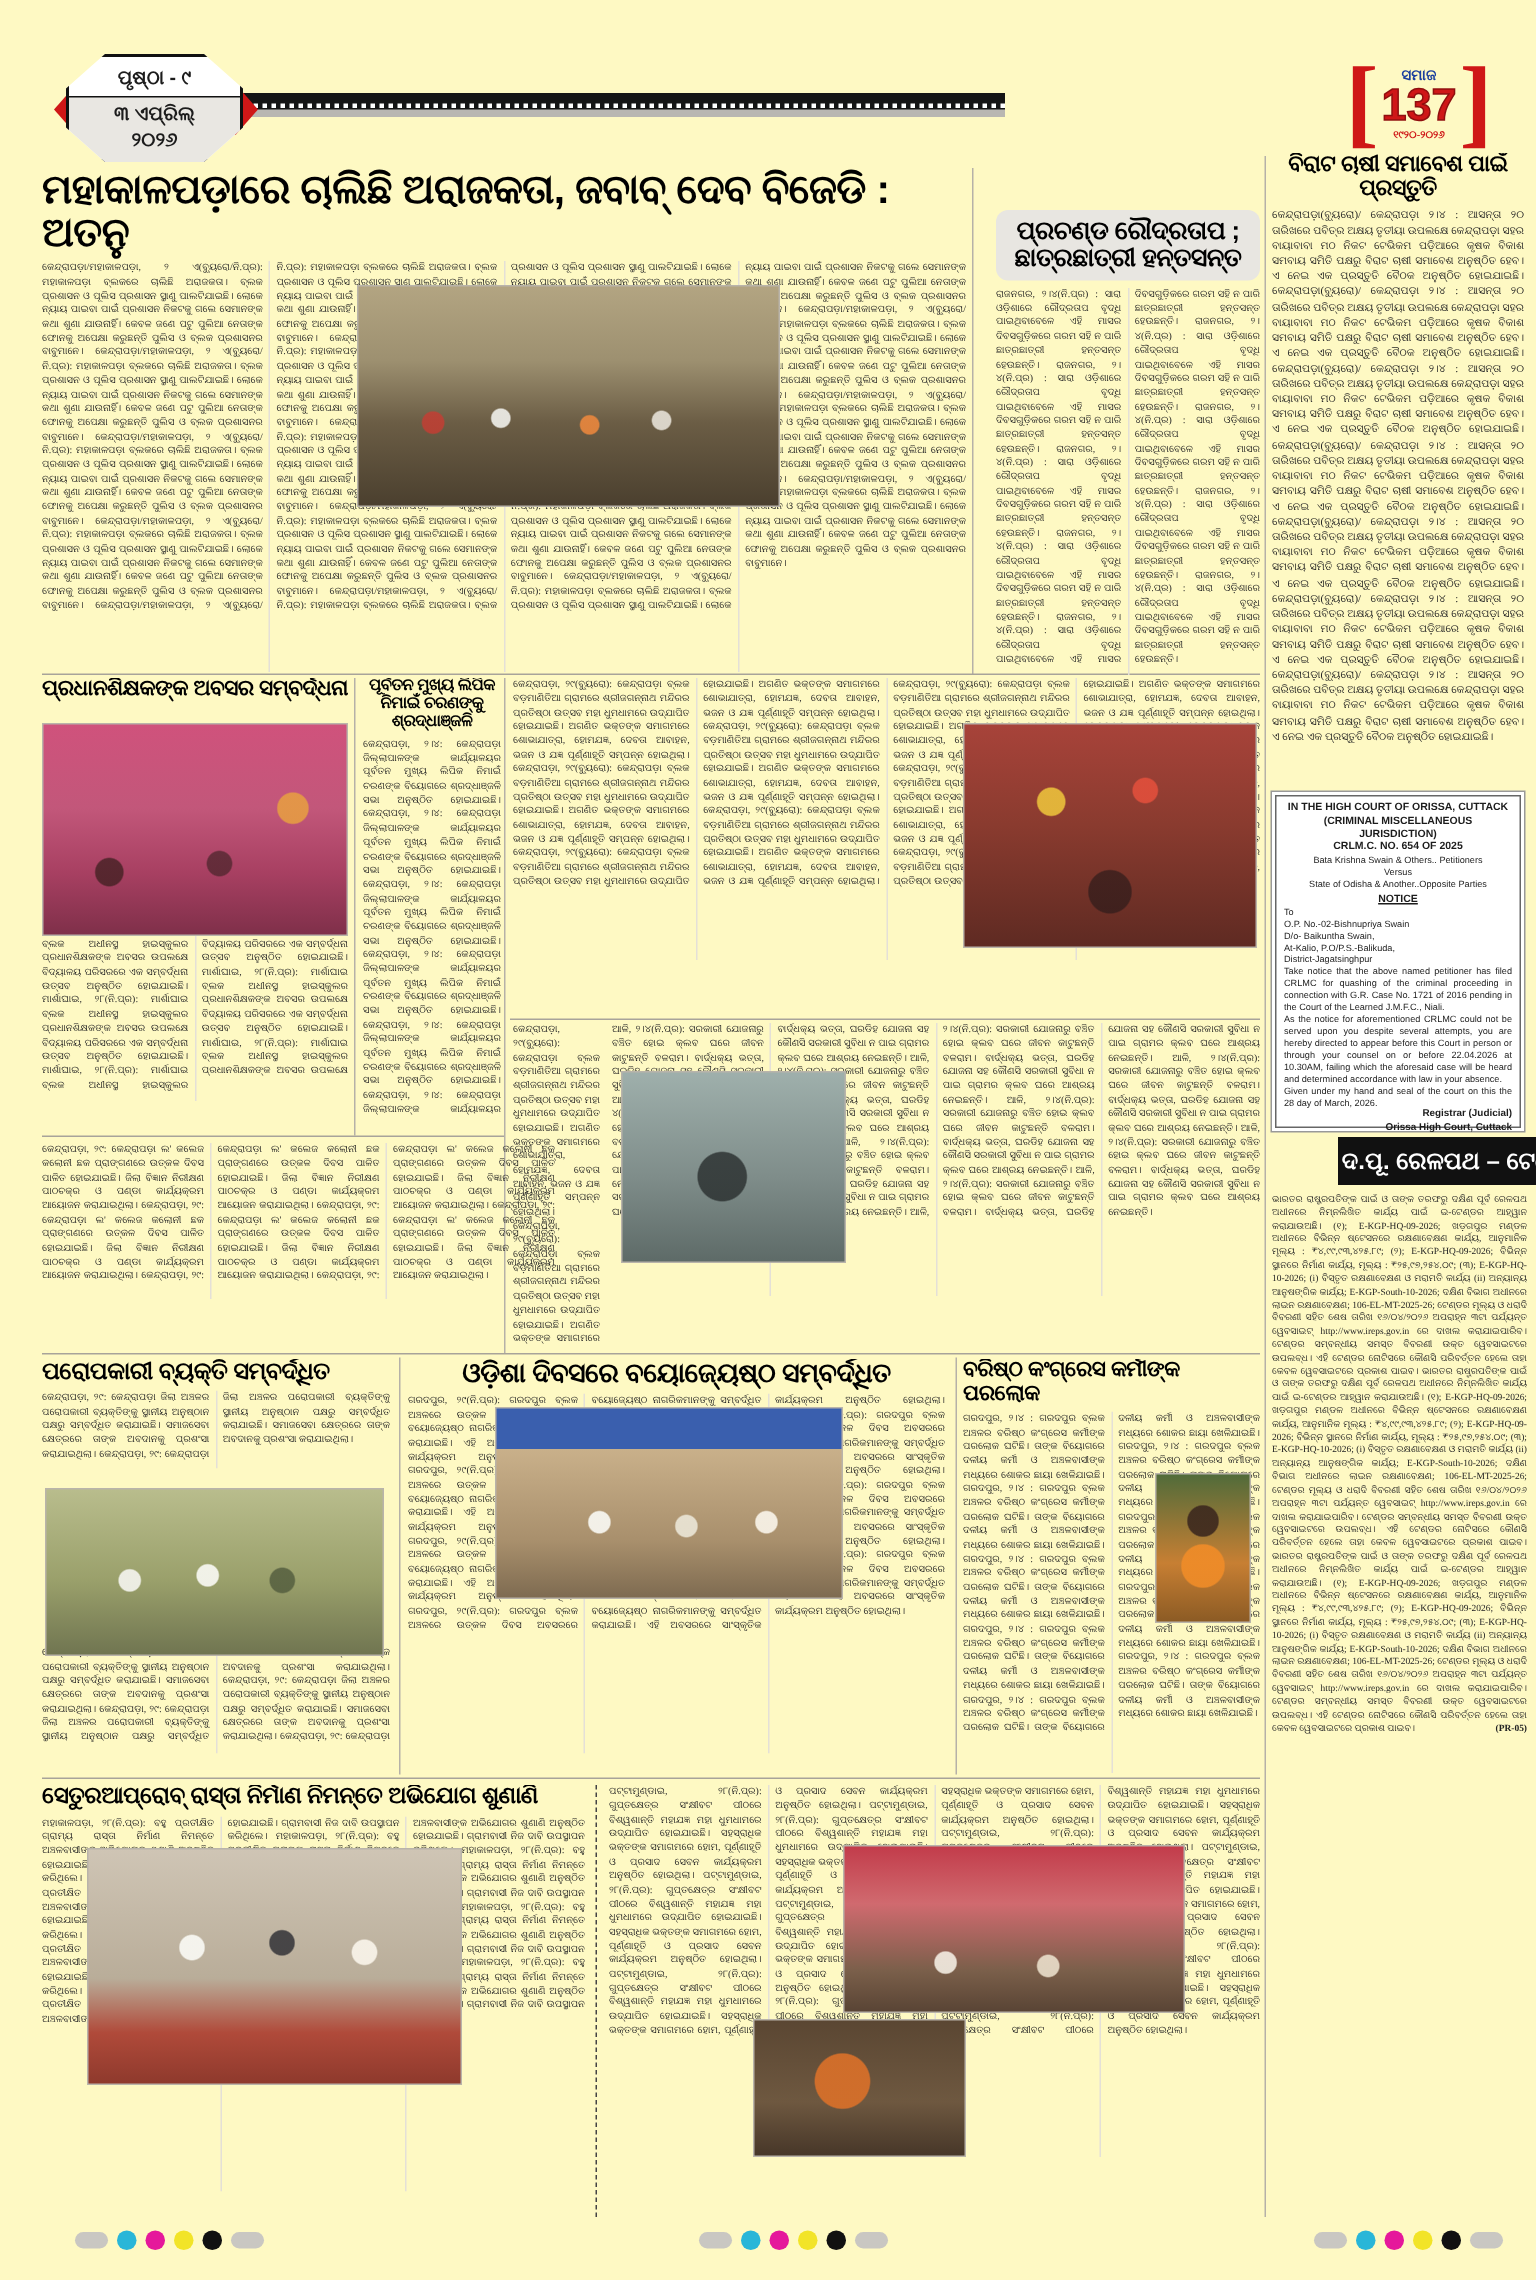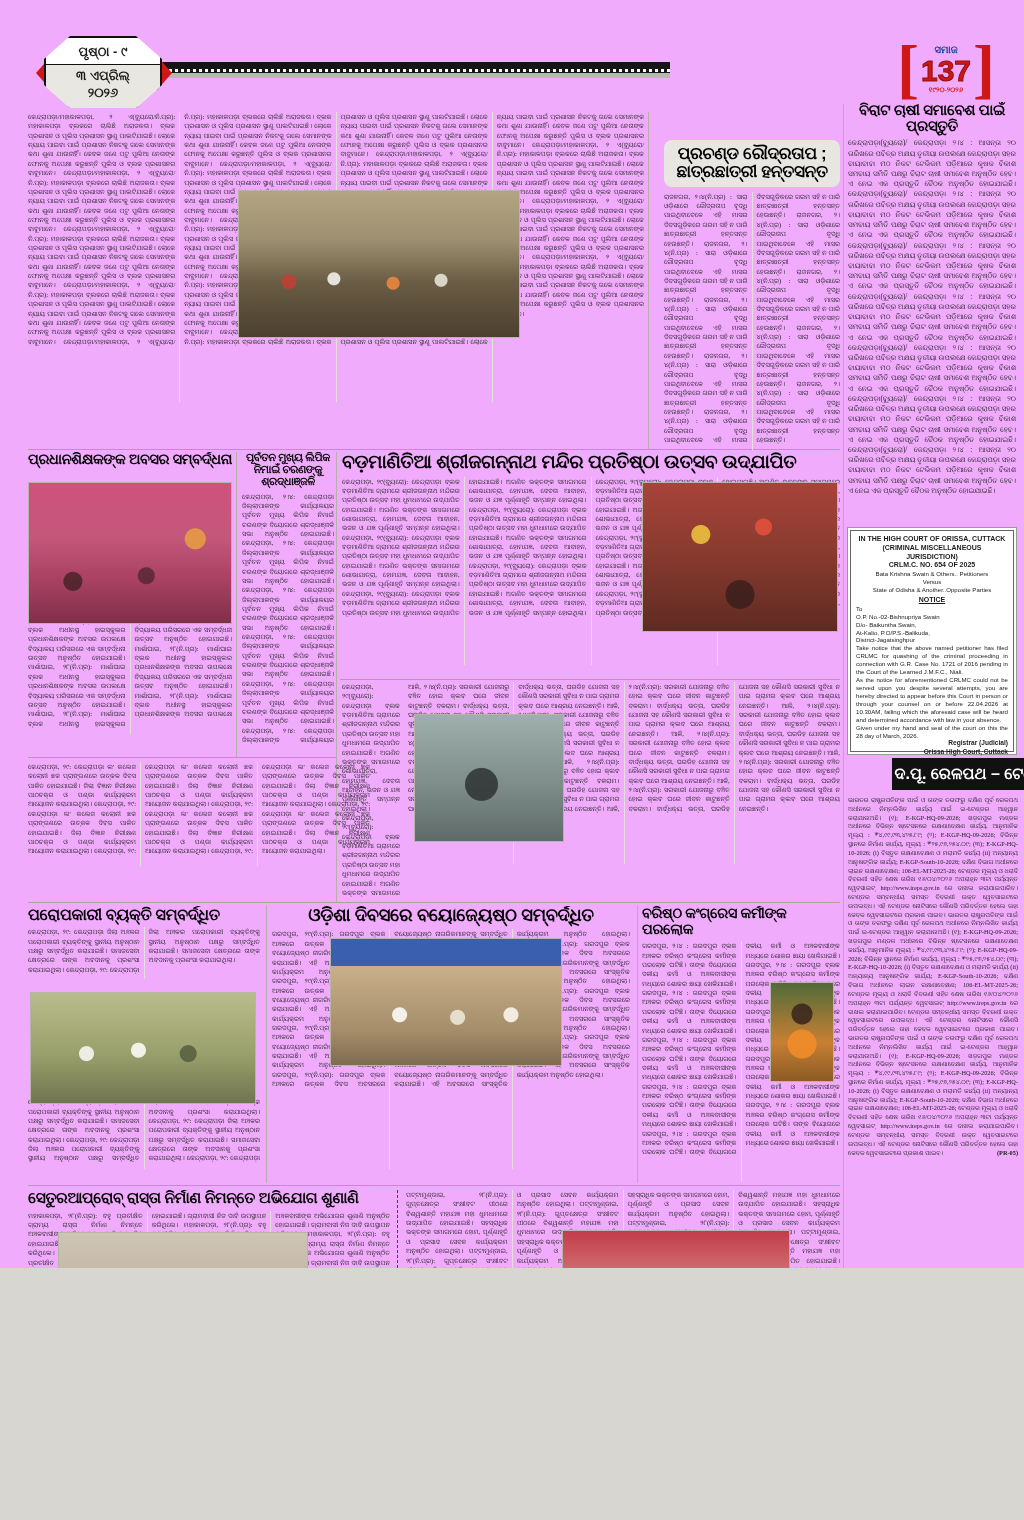--- a/index.html
+++ b/index.html
@@ -1,16 +1,16 @@
 <!DOCTYPE html>
 <html><head>
 <meta charset="utf-8">
 <style>
   html,body{margin:0;padding:0;background:#d8d6d0;}
-  #sheet{position:relative;width:1024px;height:1268px;margin:0 auto;background:#f0abfc;
+  #sheet{position:relative;width:1024px;height:1520px;margin:0 auto;background:#fef9c3;
          font-family:"Liberation Serif",serif;color:#1c1c1c;overflow:hidden;}
   
   #badge{position:absolute;left:44px;top:36px;width:118px;height:72px;background:#fff;
          clip-path:polygon(22% 0,78% 0,100% 32%,100% 68%,78% 100%,22% 100%,0 68%,0 32%);
          border:2px solid #111;box-sizing:border-box;text-align:center;z-index:3;}
   #badge .b1{font-family:"Liberation Sans",sans-serif;font-weight:bold;font-size:13px;padding-top:6px;}
   #badge .b2{border-top:1.5px solid #111;margin-top:4px;background:#e9e7e2;height:42px;
              font-family:"Liberation Sans",sans-serif;font-weight:bold;font-size:13px;line-height:1.3;padding-top:3px;}
   .rd{position:absolute;width:30px;height:34px;background:#cf1717;z-index:2;}
   #rd-l{left:36px;top:56px;clip-path:polygon(50% 0,100% 25%,100% 75%,50% 100%,0 50%);}
@@ -101,20 +101,21 @@
   <div class="vr" style="left:266px;top:905px;height:278px"></div>
   <div class="vr" style="left:637px;top:905px;height:278px"></div>
   <div class="hr" style="left:28px;top:449px;width:812px"></div>
   <div class="hr" style="left:340px;top:679px;width:500px"></div>
   <div class="hr" style="left:28px;top:757px;width:308px"></div>
   <div class="hr" style="left:28px;top:902px;width:812px"></div>
   <div class="hr" style="left:28px;top:1185px;width:812px"></div>
   <div class="dashed" style="left:397px;top:1190px;height:288px"></div>
 
   <section class="art" style="left:28px;top:112px;width:616px;height:336px">
+    <h1 class="hl hl-main">ମହାକାଳପଡ଼ାରେ ଚାଲିଛି ଅରାଜକତା, ଜବାବ୍ ଦେବ ବିଜେଡି : ଅତନୁ</h1>
     <div class="body c4" style="height:290px">କେନ୍ଦ୍ରାପଡ଼ା/ମହାକାଳପଡ଼ା, ୨ ଏ(ବ୍ୟୁରୋ/ନି.ପ୍ର): ମହାକାଳପଡ଼ା ବ୍ଲକରେ ଚାଲିଛି ଅରାଜକତା। ବ୍ଲକ ପ୍ରଶାସନ ଓ ପୂଲିସ ପ୍ରଶାସନ ସ୍ଥାଣୁ ପାଲଟିଯାଇଛି। ଲୋକେ ନ୍ୟାୟ ପାଇବା ପାଇଁ ପ୍ରଶାସନ ନିକଟକୁ ଗଲେ ସେମାନଙ୍କ କଥା ଶୁଣା ଯାଉନାହିଁ। କେବଳ ଜଣେ ପଟୁ ପୁଲିଆ ନେତାଙ୍କ ଫୋନକୁ ଅପେକ୍ଷା କରୁଛନ୍ତି ପୁଲିସ ଓ ବ୍ଲକ ପ୍ରଶାସନର ବାବୁମାନେ। କେନ୍ଦ୍ରାପଡ଼ା/ମହାକାଳପଡ଼ା, ୨ ଏ(ବ୍ୟୁରୋ/ନି.ପ୍ର): ମହାକାଳପଡ଼ା ବ୍ଲକରେ ଚାଲିଛି ଅରାଜକତା। ବ୍ଲକ ପ୍ରଶାସନ ଓ ପୂଲିସ ପ୍ରଶାସନ ସ୍ଥାଣୁ ପାଲଟିଯାଇଛି। ଲୋକେ ନ୍ୟାୟ ପାଇବା ପାଇଁ ପ୍ରଶାସନ ନିକଟକୁ ଗଲେ ସେମାନଙ୍କ କଥା ଶୁଣା ଯାଉନାହିଁ। କେବଳ ଜଣେ ପଟୁ ପୁଲିଆ ନେତାଙ୍କ ଫୋନକୁ ଅପେକ୍ଷା କରୁଛନ୍ତି ପୁଲିସ ଓ ବ୍ଲକ ପ୍ରଶାସନର ବାବୁମାନେ। କେନ୍ଦ୍ରାପଡ଼ା/ମହାକାଳପଡ଼ା, ୨ ଏ(ବ୍ୟୁରୋ/ନି.ପ୍ର): ମହାକାଳପଡ଼ା ବ୍ଲକରେ ଚାଲିଛି ଅରାଜକତା। ବ୍ଲକ ପ୍ରଶାସନ ଓ ପୂଲିସ ପ୍ରଶାସନ ସ୍ଥାଣୁ ପାଲଟିଯାଇଛି। ଲୋକେ ନ୍ୟାୟ ପାଇବା ପାଇଁ ପ୍ରଶାସନ ନିକଟକୁ ଗଲେ ସେମାନଙ୍କ କଥା ଶୁଣା ଯାଉନାହିଁ। କେବଳ ଜଣେ ପଟୁ ପୁଲିଆ ନେତାଙ୍କ ଫୋନକୁ ଅପେକ୍ଷା କରୁଛନ୍ତି ପୁଲିସ ଓ ବ୍ଲକ ପ୍ରଶାସନର ବାବୁମାନେ। କେନ୍ଦ୍ରାପଡ଼ା/ମହାକାଳପଡ଼ା, ୨ ଏ(ବ୍ୟୁରୋ/ନି.ପ୍ର): ମହାକାଳପଡ଼ା ବ୍ଲକରେ ଚାଲିଛି ଅରାଜକତା। ବ୍ଲକ ପ୍ରଶାସନ ଓ ପୂଲିସ ପ୍ରଶାସନ ସ୍ଥାଣୁ ପାଲଟିଯାଇଛି। ଲୋକେ ନ୍ୟାୟ ପାଇବା ପାଇଁ ପ୍ରଶାସନ ନିକଟକୁ ଗଲେ ସେମାନଙ୍କ କଥା ଶୁଣା ଯାଉନାହିଁ। କେବଳ ଜଣେ ପଟୁ ପୁଲିଆ ନେତାଙ୍କ ଫୋନକୁ ଅପେକ୍ଷା କରୁଛନ୍ତି ପୁଲିସ ଓ ବ୍ଲକ ପ୍ରଶାସନର ବାବୁମାନେ। କେନ୍ଦ୍ରାପଡ଼ା/ମହାକାଳପଡ଼ା, ୨ ଏ(ବ୍ୟୁରୋ/ନି.ପ୍ର): ମହାକାଳପଡ଼ା ବ୍ଲକରେ ଚାଲିଛି ଅରାଜକତା। ବ୍ଲକ ପ୍ରଶାସନ ଓ ପୂଲିସ ପ୍ରଶାସନ ସ୍ଥାଣୁ ପାଲଟିଯାଇଛି। ଲୋକେ ନ୍ୟାୟ ପାଇବା ପାଇଁ ପ୍ରଶାସନ ନିକଟକୁ ଗଲେ ସେମାନଙ୍କ କଥା ଶୁଣା ଯାଉନାହିଁ। କେବଳ ଜଣେ ପଟୁ ପୁଲିଆ ନେତାଙ୍କ ଫୋନକୁ ଅପେକ୍ଷା କରୁଛନ୍ତି ପୁଲିସ ଓ ବ୍ଲକ ପ୍ରଶାସନର ବାବୁମାନେ। କେନ୍ଦ୍ରାପଡ଼ା/ମହାକାଳପଡ଼ା, ୨ ଏ(ବ୍ୟୁରୋ/ନି.ପ୍ର): ମହାକାଳପଡ଼ା ବ୍ଲକରେ ଚାଲିଛି ଅରାଜକତା। ବ୍ଲକ ପ୍ରଶାସନ ଓ ପୂଲିସ ପ୍ରଶାସନ ସ୍ଥାଣୁ ପାଲଟିଯାଇଛି। ଲୋକେ ନ୍ୟାୟ ପାଇବା ପାଇଁ ପ୍ରଶାସନ ନିକଟକୁ ଗଲେ ସେମାନଙ୍କ କଥା ଶୁଣା ଯାଉନାହିଁ। କେବଳ ଜଣେ ପଟୁ ପୁଲିଆ ନେତାଙ୍କ ଫୋନକୁ ଅପେକ୍ଷା କରୁଛନ୍ତି ପୁଲିସ ଓ ବ୍ଲକ ପ୍ରଶାସନର ବାବୁମାନେ। କେନ୍ଦ୍ରାପଡ଼ା/ମହାକାଳପଡ଼ା, ୨ ଏ(ବ୍ୟୁରୋ/ନି.ପ୍ର): ମହାକାଳପଡ଼ା ବ୍ଲକରେ ଚାଲିଛି ଅରାଜକତା। ବ୍ଲକ ପ୍ରଶାସନ ଓ ପୂଲିସ ପ୍ରଶାସନ ସ୍ଥାଣୁ ପାଲଟିଯାଇଛି। ଲୋକେ ନ୍ୟାୟ ପାଇବା ପାଇଁ ପ୍ରଶାସନ ନିକଟକୁ ଗଲେ ସେମାନଙ୍କ କଥା ଶୁଣା ଯାଉନାହିଁ। କେବଳ ଜଣେ ପଟୁ ପୁଲିଆ ନେତାଙ୍କ ଫୋନକୁ ଅପେକ୍ଷା କରୁଛନ୍ତି ପୁଲିସ ଓ ବ୍ଲକ ପ୍ରଶାସନର ବାବୁମାନେ। କେନ୍ଦ୍ରାପଡ଼ା/ମହାକାଳପଡ଼ା, ୨ ଏ(ବ୍ୟୁରୋ/ନି.ପ୍ର): ମହାକାଳପଡ଼ା ବ୍ଲକରେ ଚାଲିଛି ଅରାଜକତା। ବ୍ଲକ ପ୍ରଶାସନ ଓ ପୂଲିସ ପ୍ରଶାସନ ସ୍ଥାଣୁ ପାଲଟିଯାଇଛି। ଲୋକେ ନ୍ୟାୟ ପାଇବା ପାଇଁ ପ୍ରଶାସନ ନିକଟକୁ ଗଲେ ସେମାନଙ୍କ କଥା ଶୁଣା ଯାଉନାହିଁ। କେବଳ ଜଣେ ପଟୁ ପୁଲିଆ ନେତାଙ୍କ ଫୋନକୁ ଅପେକ୍ଷା କରୁଛନ୍ତି ପୁଲିସ ଓ ବ୍ଲକ ପ୍ରଶାସନର ବାବୁମାନେ। କେନ୍ଦ୍ରାପଡ଼ା/ମହାକାଳପଡ଼ା, ୨ ଏ(ବ୍ୟୁରୋ/ନି.ପ୍ର): ମହାକାଳପଡ଼ା ବ୍ଲକରେ ଚାଲିଛି ଅରାଜକତା। ବ୍ଲକ ପ୍ରଶାସନ ଓ ପୂଲିସ ପ୍ରଶାସନ ସ୍ଥାଣୁ ପାଲଟିଯାଇଛି। ଲୋକେ ନ୍ୟାୟ ପାଇବା ପାଇଁ ପ୍ରଶାସନ ନିକଟକୁ ଗଲେ ସେମାନଙ୍କ କଥା ଶୁଣା ଯାଉନାହିଁ। କେବଳ ଜଣେ ପଟୁ ପୁଲିଆ ନେତାଙ୍କ ଫୋନକୁ ଅପେକ୍ଷା କରୁଛନ୍ତି ପୁଲିସ ଓ ବ୍ଲକ ପ୍ରଶାସନର ବାବୁମାନେ। କେନ୍ଦ୍ରାପଡ଼ା/ମହାକାଳପଡ଼ା, ୨ ଏ(ବ୍ୟୁରୋ/ନି.ପ୍ର): ମହାକାଳପଡ଼ା ବ୍ଲକରେ ଚାଲିଛି ଅରାଜକତା। ବ୍ଲକ ପ୍ରଶାସନ ଓ ପୂଲିସ ପ୍ରଶାସନ ସ୍ଥାଣୁ ପାଲଟିଯାଇଛି। ଲୋକେ ନ୍ୟାୟ ପାଇବା ପାଇଁ ପ୍ରଶାସନ ନିକଟକୁ ଗଲେ ସେମାନଙ୍କ କଥା ଶୁଣା ଯାଉନାହିଁ। କେବଳ ଜଣେ ପଟୁ ପୁଲିଆ ନେତାଙ୍କ ଫୋନକୁ ଅପେକ୍ଷା କରୁଛନ୍ତି ପୁଲିସ ଓ ବ୍ଲକ ପ୍ରଶାସନର ବାବୁମାନେ। କେନ୍ଦ୍ରାପଡ଼ା/ମହାକାଳପଡ଼ା, ୨ ଏ(ବ୍ୟୁରୋ/ନି.ପ୍ର): ମହାକାଳପଡ଼ା ବ୍ଲକରେ ଚାଲିଛି ଅରାଜକତା। ବ୍ଲକ ପ୍ରଶାସନ ଓ ପୂଲିସ ପ୍ରଶାସନ ସ୍ଥାଣୁ ପାଲଟିଯାଇଛି। ଲୋକେ ନ୍ୟାୟ ପାଇବା ପାଇଁ ପ୍ରଶାସନ ନିକଟକୁ ଗଲେ ସେମାନଙ୍କ କଥା ଶୁଣା ଯାଉନାହିଁ। କେବଳ ଜଣେ ପଟୁ ପୁଲିଆ ନେତାଙ୍କ ଫୋନକୁ ଅପେକ୍ଷା କରୁଛନ୍ତି ପୁଲିସ ଓ ବ୍ଲକ ପ୍ରଶାସନର ବାବୁମାନେ। କେନ୍ଦ୍ରାପଡ଼ା/ମହାକାଳପଡ଼ା, ୨ ଏ(ବ୍ୟୁରୋ/ନି.ପ୍ର): ମହାକାଳପଡ଼ା ବ୍ଲକରେ ଚାଲିଛି ଅରାଜକତା। ବ୍ଲକ ପ୍ରଶାସନ ଓ ପୂଲିସ ପ୍ରଶାସନ ସ୍ଥାଣୁ ପାଲଟିଯାଇଛି। ଲୋକେ ନ୍ୟାୟ ପାଇବା ପାଇଁ ପ୍ରଶାସନ ନିକଟକୁ ଗଲେ ସେମାନଙ୍କ କଥା ଶୁଣା ଯାଉନାହିଁ। କେବଳ ଜଣେ ପଟୁ ପୁଲିଆ ନେତାଙ୍କ ଫୋନକୁ ଅପେକ୍ଷା କରୁଛନ୍ତି ପୁଲିସ ଓ ବ୍ଲକ ପ୍ରଶାସନର ବାବୁମାନେ। କେନ୍ଦ୍ରାପଡ଼ା/ମହାକାଳପଡ଼ା, ୨ ଏ(ବ୍ୟୁରୋ/ନି.ପ୍ର): ମହାକାଳପଡ଼ା ବ୍ଲକରେ ଚାଲିଛି ଅରାଜକତା। ବ୍ଲକ ପ୍ରଶାସନ ଓ ପୂଲିସ ପ୍ରଶାସନ ସ୍ଥାଣୁ ପାଲଟିଯାଇଛି। ଲୋକେ ନ୍ୟାୟ ପାଇବା ପାଇଁ ପ୍ରଶାସନ ନିକଟକୁ ଗଲେ ସେମାନଙ୍କ କଥା ଶୁଣା ଯାଉନାହିଁ। କେବଳ ଜଣେ ପଟୁ ପୁଲିଆ ନେତାଙ୍କ ଫୋନକୁ ଅପେକ୍ଷା କରୁଛନ୍ତି ପୁଲିସ ଓ ବ୍ଲକ ପ୍ରଶାସନର ବାବୁମାନେ। କେନ୍ଦ୍ରାପଡ଼ା/ମହାକାଳପଡ଼ା, ୨ ଏ(ବ୍ୟୁରୋ/ନି.ପ୍ର): ମହାକାଳପଡ଼ା ବ୍ଲକରେ ଚାଲିଛି ଅରାଜକତା। ବ୍ଲକ ପ୍ରଶାସନ ଓ ପୂଲିସ ପ୍ରଶାସନ ସ୍ଥାଣୁ ପାଲଟିଯାଇଛି। ଲୋକେ ନ୍ୟାୟ ପାଇବା ପାଇଁ ପ୍ରଶାସନ ନିକଟକୁ ଗଲେ ସେମାନଙ୍କ କଥା ଶୁଣା ଯାଉନାହିଁ। କେବଳ ଜଣେ ପଟୁ ପୁଲିଆ ନେତାଙ୍କ ଫୋନକୁ ଅପେକ୍ଷା କରୁଛନ୍ତି ପୁଲିସ ଓ ବ୍ଲକ ପ୍ରଶାସନର ବାବୁମାନେ। କେନ୍ଦ୍ରାପଡ଼ା/ମହାକାଳପଡ଼ା, ୨ ଏ(ବ୍ୟୁରୋ/ନି.ପ୍ର): ମହାକାଳପଡ଼ା ବ୍ଲକରେ ଚାଲିଛି ଅରାଜକତା। ବ୍ଲକ ପ୍ରଶାସନ ଓ ପୂଲିସ ପ୍ରଶାସନ ସ୍ଥାଣୁ ପାଲଟିଯାଇଛି। ଲୋକେ ନ୍ୟାୟ ପାଇବା ପାଇଁ ପ୍ରଶାସନ ନିକଟକୁ ଗଲେ ସେମାନଙ୍କ କଥା ଶୁଣା ଯାଉନାହିଁ। କେବଳ ଜଣେ ପଟୁ ପୁଲିଆ ନେତାଙ୍କ ଫୋନକୁ ଅପେକ୍ଷା କରୁଛନ୍ତି ପୁଲିସ ଓ ବ୍ଲକ ପ୍ରଶାସନର ବାବୁମାନେ। କେନ୍ଦ୍ରାପଡ଼ା/ମହାକାଳପଡ଼ା, ୨ ଏ(ବ୍ୟୁରୋ/ନି.ପ୍ର): ମହାକାଳପଡ଼ା ବ୍ଲକରେ ଚାଲିଛି ଅରାଜକତା। ବ୍ଲକ ପ୍ରଶାସନ ଓ ପୂଲିସ ପ୍ରଶାସନ ସ୍ଥାଣୁ ପାଲଟିଯାଇଛି। ଲୋକେ ନ୍ୟାୟ ପାଇବା ପାଇଁ ପ୍ରଶାସନ ନିକଟକୁ ଗଲେ ସେମାନଙ୍କ କଥା ଶୁଣା ଯାଉନାହିଁ। କେବଳ ଜଣେ ପଟୁ ପୁଲିଆ ନେତାଙ୍କ ଫୋନକୁ ଅପେକ୍ଷା କରୁଛନ୍ତି ପୁଲିସ ଓ ବ୍ଲକ ପ୍ରଶାସନର ବାବୁମାନେ।</div>
     <div class="photo" style="left:210px;top:78px;width:282px;height:148px;
       background:
         radial-gradient(circle at 18% 62%, rgba(200,60,50,.8) 0 7px, transparent 8px),
         radial-gradient(circle at 34% 60%, rgba(240,240,235,.9) 0 6px, transparent 7px),
         radial-gradient(circle at 55% 63%, rgba(250,140,60,.8) 0 6px, transparent 7px),
         radial-gradient(circle at 72% 61%, rgba(230,225,215,.9) 0 6px, transparent 7px),
         linear-gradient(180deg,#b3a582 0%,#9d9070 34%,#6b5d45 62%,#4a3f2e 100%)"></div>
   </section>
 
@@ -141,21 +142,20 @@
         linear-gradient(180deg,#d0527c 0%,#c2577a 40%,#a84062 70%,#7e2f49 100%)"></div>
     <div class="body c2" style="height:118px;margin-top:148px">ମାର୍ଶାଘାଇ, ୨୮(ନି.ପ୍ର): ମାର୍ଶାଘାଇ ବ୍ଲକ ଅଧୀନସ୍ଥ ହାଇସ୍କୁଲର ପ୍ରଧାନଶିକ୍ଷକଙ୍କ ଅବସର ଉପଲକ୍ଷେ ବିଦ୍ୟାଳୟ ପରିସରରେ ଏକ ସମ୍ବର୍ଦ୍ଧନା ଉତ୍ସବ ଅନୁଷ୍ଠିତ ହୋଇଯାଇଛି। ମାର୍ଶାଘାଇ, ୨୮(ନି.ପ୍ର): ମାର୍ଶାଘାଇ ବ୍ଲକ ଅଧୀନସ୍ଥ ହାଇସ୍କୁଲର ପ୍ରଧାନଶିକ୍ଷକଙ୍କ ଅବସର ଉପଲକ୍ଷେ ବିଦ୍ୟାଳୟ ପରିସରରେ ଏକ ସମ୍ବର୍ଦ୍ଧନା ଉତ୍ସବ ଅନୁଷ୍ଠିତ ହୋଇଯାଇଛି। ମାର୍ଶାଘାଇ, ୨୮(ନି.ପ୍ର): ମାର୍ଶାଘାଇ ବ୍ଲକ ଅଧୀନସ୍ଥ ହାଇସ୍କୁଲର ପ୍ରଧାନଶିକ୍ଷକଙ୍କ ଅବସର ଉପଲକ୍ଷେ ବିଦ୍ୟାଳୟ ପରିସରରେ ଏକ ସମ୍ବର୍ଦ୍ଧନା ଉତ୍ସବ ଅନୁଷ୍ଠିତ ହୋଇଯାଇଛି। ମାର୍ଶାଘାଇ, ୨୮(ନି.ପ୍ର): ମାର୍ଶାଘାଇ ବ୍ଲକ ଅଧୀନସ୍ଥ ହାଇସ୍କୁଲର ପ୍ରଧାନଶିକ୍ଷକଙ୍କ ଅବସର ଉପଲକ୍ଷେ ବିଦ୍ୟାଳୟ ପରିସରରେ ଏକ ସମ୍ବର୍ଦ୍ଧନା ଉତ୍ସବ ଅନୁଷ୍ଠିତ ହୋଇଯାଇଛି। ମାର୍ଶାଘାଇ, ୨୮(ନି.ପ୍ର): ମାର୍ଶାଘାଇ ବ୍ଲକ ଅଧୀନସ୍ଥ ହାଇସ୍କୁଲର ପ୍ରଧାନଶିକ୍ଷକଙ୍କ ଅବସର ଉପଲକ୍ଷେ ବିଦ୍ୟାଳୟ ପରିସରରେ ଏକ ସମ୍ବର୍ଦ୍ଧନା ଉତ୍ସବ ଅନୁଷ୍ଠିତ ହୋଇଯାଇଛି।</div>
   </section>
 
   <section class="art" style="left:242px;top:452px;width:92px;height:303px">
     <h3 class="hl hl-sm" style="font-size:11px">ପୂର୍ବତନ ମୁଖ୍ୟ ଲିପିକ ନିମାଇଁ ଚରଣଙ୍କୁ ଶ୍ରଦ୍ଧାଞ୍ଜଳି</h3>
     <div class="body c1" style="height:258px">କେନ୍ଦ୍ରାପଡ଼ା, ୨।୪: କେନ୍ଦ୍ରାପଡ଼ା ଜିଲ୍ଲାପାଳଙ୍କ କାର୍ଯ୍ୟାଳୟର ପୂର୍ବତନ ମୁଖ୍ୟ ଲିପିକ ନିମାଇଁ ଚରଣଙ୍କ ବିୟୋଗରେ ଶ୍ରଦ୍ଧାଞ୍ଜଳି ସଭା ଅନୁଷ୍ଠିତ ହୋଇଯାଇଛି। କେନ୍ଦ୍ରାପଡ଼ା, ୨।୪: କେନ୍ଦ୍ରାପଡ଼ା ଜିଲ୍ଲାପାଳଙ୍କ କାର୍ଯ୍ୟାଳୟର ପୂର୍ବତନ ମୁଖ୍ୟ ଲିପିକ ନିମାଇଁ ଚରଣଙ୍କ ବିୟୋଗରେ ଶ୍ରଦ୍ଧାଞ୍ଜଳି ସଭା ଅନୁଷ୍ଠିତ ହୋଇଯାଇଛି। କେନ୍ଦ୍ରାପଡ଼ା, ୨।୪: କେନ୍ଦ୍ରାପଡ଼ା ଜିଲ୍ଲାପାଳଙ୍କ କାର୍ଯ୍ୟାଳୟର ପୂର୍ବତନ ମୁଖ୍ୟ ଲିପିକ ନିମାଇଁ ଚରଣଙ୍କ ବିୟୋଗରେ ଶ୍ରଦ୍ଧାଞ୍ଜଳି ସଭା ଅନୁଷ୍ଠିତ ହୋଇଯାଇଛି। କେନ୍ଦ୍ରାପଡ଼ା, ୨।୪: କେନ୍ଦ୍ରାପଡ଼ା ଜିଲ୍ଲାପାଳଙ୍କ କାର୍ଯ୍ୟାଳୟର ପୂର୍ବତନ ମୁଖ୍ୟ ଲିପିକ ନିମାଇଁ ଚରଣଙ୍କ ବିୟୋଗରେ ଶ୍ରଦ୍ଧାଞ୍ଜଳି ସଭା ଅନୁଷ୍ଠିତ ହୋଇଯାଇଛି। କେନ୍ଦ୍ରାପଡ଼ା, ୨।୪: କେନ୍ଦ୍ରାପଡ଼ା ଜିଲ୍ଲାପାଳଙ୍କ କାର୍ଯ୍ୟାଳୟର ପୂର୍ବତନ ମୁଖ୍ୟ ଲିପିକ ନିମାଇଁ ଚରଣଙ୍କ ବିୟୋଗରେ ଶ୍ରଦ୍ଧାଞ୍ଜଳି ସଭା ଅନୁଷ୍ଠିତ ହୋଇଯାଇଛି। କେନ୍ଦ୍ରାପଡ଼ା, ୨।୪: କେନ୍ଦ୍ରାପଡ଼ା ଜିଲ୍ଲାପାଳଙ୍କ କାର୍ଯ୍ୟାଳୟର ପୂର୍ବତନ ମୁଖ୍ୟ ଲିପିକ ନିମାଇଁ ଚରଣଙ୍କ ବିୟୋଗରେ ଶ୍ରଦ୍ଧାଞ୍ଜଳି ସଭା ଅନୁଷ୍ଠିତ ହୋଇଯାଇଛି।</div>
   </section>
 
   <section class="art" style="left:342px;top:452px;width:498px;height:224px">
-    <h2 class="hl" style="font-size:19px;white-space:nowrap">ବଡ଼ମାଣିତିଆ ଶ୍ରୀଜଗନ୍ନାଥ ମନ୍ଦିର ପ୍ରତିଷ୍ଠା ଉତ୍ସବ ଉଦ୍‌ଯାପିତ</h2>
     <div class="body c4" style="height:188px">କେନ୍ଦ୍ରାପଡ଼ା, ୨୯(ବ୍ୟୁରୋ): କେନ୍ଦ୍ରାପଡ଼ା ବ୍ଲକ ବଡ଼ମାଣିତିଆ ଗ୍ରାମରେ ଶ୍ରୀଜଗନ୍ନାଥ ମନ୍ଦିରର ପ୍ରତିଷ୍ଠା ଉତ୍ସବ ମହା ଧୁମଧାମରେ ଉଦ୍‌ଯାପିତ ହୋଇଯାଇଛି। ଅଗଣିତ ଭକ୍ତଙ୍କ ସମାଗମରେ ଶୋଭାଯାତ୍ରା, ହୋମଯଜ୍ଞ, ଦେବତା ଆବାହନ, ଭଜନ ଓ ଯଜ୍ଞ ପୂର୍ଣ୍ଣାହୂତି ସମ୍ପନ୍ନ ହୋଇଥିଲା। କେନ୍ଦ୍ରାପଡ଼ା, ୨୯(ବ୍ୟୁରୋ): କେନ୍ଦ୍ରାପଡ଼ା ବ୍ଲକ ବଡ଼ମାଣିତିଆ ଗ୍ରାମରେ ଶ୍ରୀଜଗନ୍ନାଥ ମନ୍ଦିରର ପ୍ରତିଷ୍ଠା ଉତ୍ସବ ମହା ଧୁମଧାମରେ ଉଦ୍‌ଯାପିତ ହୋଇଯାଇଛି। ଅଗଣିତ ଭକ୍ତଙ୍କ ସମାଗମରେ ଶୋଭାଯାତ୍ରା, ହୋମଯଜ୍ଞ, ଦେବତା ଆବାହନ, ଭଜନ ଓ ଯଜ୍ଞ ପୂର୍ଣ୍ଣାହୂତି ସମ୍ପନ୍ନ ହୋଇଥିଲା। କେନ୍ଦ୍ରାପଡ଼ା, ୨୯(ବ୍ୟୁରୋ): କେନ୍ଦ୍ରାପଡ଼ା ବ୍ଲକ ବଡ଼ମାଣିତିଆ ଗ୍ରାମରେ ଶ୍ରୀଜଗନ୍ନାଥ ମନ୍ଦିରର ପ୍ରତିଷ୍ଠା ଉତ୍ସବ ମହା ଧୁମଧାମରେ ଉଦ୍‌ଯାପିତ ହୋଇଯାଇଛି। ଅଗଣିତ ଭକ୍ତଙ୍କ ସମାଗମରେ ଶୋଭାଯାତ୍ରା, ହୋମଯଜ୍ଞ, ଦେବତା ଆବାହନ, ଭଜନ ଓ ଯଜ୍ଞ ପୂର୍ଣ୍ଣାହୂତି ସମ୍ପନ୍ନ ହୋଇଥିଲା। କେନ୍ଦ୍ରାପଡ଼ା, ୨୯(ବ୍ୟୁରୋ): କେନ୍ଦ୍ରାପଡ଼ା ବ୍ଲକ ବଡ଼ମାଣିତିଆ ଗ୍ରାମରେ ଶ୍ରୀଜଗନ୍ନାଥ ମନ୍ଦିରର ପ୍ରତିଷ୍ଠା ଉତ୍ସବ ମହା ଧୁମଧାମରେ ଉଦ୍‌ଯାପିତ ହୋଇଯାଇଛି। ଅଗଣିତ ଭକ୍ତଙ୍କ ସମାଗମରେ ଶୋଭାଯାତ୍ରା, ହୋମଯଜ୍ଞ, ଦେବତା ଆବାହନ, ଭଜନ ଓ ଯଜ୍ଞ ପୂର୍ଣ୍ଣାହୂତି ସମ୍ପନ୍ନ ହୋଇଥିଲା। କେନ୍ଦ୍ରାପଡ଼ା, ୨୯(ବ୍ୟୁରୋ): କେନ୍ଦ୍ରାପଡ଼ା ବ୍ଲକ ବଡ଼ମାଣିତିଆ ଗ୍ରାମରେ ଶ୍ରୀଜଗନ୍ନାଥ ମନ୍ଦିରର ପ୍ରତିଷ୍ଠା ଉତ୍ସବ ମହା ଧୁମଧାମରେ ଉଦ୍‌ଯାପିତ ହୋଇଯାଇଛି। ଅଗଣିତ ଭକ୍ତଙ୍କ ସମାଗମରେ ଶୋଭାଯାତ୍ରା, ହୋମଯଜ୍ଞ, ଦେବତା ଆବାହନ, ଭଜନ ଓ ଯଜ୍ଞ ପୂର୍ଣ୍ଣାହୂତି ସମ୍ପନ୍ନ ହୋଇଥିଲା। କେନ୍ଦ୍ରାପଡ଼ା, ୨୯(ବ୍ୟୁରୋ): କେନ୍ଦ୍ରାପଡ଼ା ବ୍ଲକ ବଡ଼ମାଣିତିଆ ଗ୍ରାମରେ ଶ୍ରୀଜଗନ୍ନାଥ ମନ୍ଦିରର ପ୍ରତିଷ୍ଠା ଉତ୍ସବ ମହା ଧୁମଧାମରେ ଉଦ୍‌ଯାପିତ ହୋଇଯାଇଛି। ଅଗଣିତ ଭକ୍ତଙ୍କ ସମାଗମରେ ଶୋଭାଯାତ୍ରା, ହୋମଯଜ୍ଞ, ଦେବତା ଆବାହନ, ଭଜନ ଓ ଯଜ୍ଞ ପୂର୍ଣ୍ଣାହୂତି ସମ୍ପନ୍ନ ହୋଇଥିଲା। କେନ୍ଦ୍ରାପଡ଼ା, ୨୯(ବ୍ୟୁରୋ): କେନ୍ଦ୍ରାପଡ଼ା ବ୍ଲକ ବଡ଼ମାଣିତିଆ ଗ୍ରାମରେ ଶ୍ରୀଜଗନ୍ନାଥ ମନ୍ଦିରର ପ୍ରତିଷ୍ଠା ଉତ୍ସବ ମହା ଧୁମଧାମରେ ଉଦ୍‌ଯାପିତ ହୋଇଯାଇଛି। ଅଗଣିତ ଭକ୍ତଙ୍କ ସମାଗମରେ ଶୋଭାଯାତ୍ରା, ହୋମଯଜ୍ଞ, ଦେବତା ଆବାହନ, ଭଜନ ଓ ଯଜ୍ଞ ପୂର୍ଣ୍ଣାହୂତି ସମ୍ପନ୍ନ ହୋଇଥିଲା। କେନ୍ଦ୍ରାପଡ଼ା, ୨୯(ବ୍ୟୁରୋ): କେନ୍ଦ୍ରାପଡ଼ା ବ୍ଲକ ବଡ଼ମାଣିତିଆ ଗ୍ରାମରେ ଶ୍ରୀଜଗନ୍ନାଥ ମନ୍ଦିରର ପ୍ରତିଷ୍ଠା ଉତ୍ସବ ମହା ଧୁମଧାମରେ ଉଦ୍‌ଯାପିତ ହୋଇଯାଇଛି। ଅଗଣିତ ଭକ୍ତଙ୍କ ସମାଗମରେ ଶୋଭାଯାତ୍ରା, ହୋମଯଜ୍ଞ, ଦେବତା ଆବାହନ, ଭଜନ ଓ ଯଜ୍ଞ ପୂର୍ଣ୍ଣାହୂତି ସମ୍ପନ୍ନ ହୋଇଥିଲା। କେନ୍ଦ୍ରାପଡ଼ା, ୨୯(ବ୍ୟୁରୋ): କେନ୍ଦ୍ରାପଡ଼ା ବ୍ଲକ ବଡ଼ମାଣିତିଆ ଗ୍ରାମରେ ଶ୍ରୀଜଗନ୍ନାଥ ମନ୍ଦିରର ପ୍ରତିଷ୍ଠା ଉତ୍ସବ ମହା ଧୁମଧାମରେ ଉଦ୍‌ଯାପିତ ହୋଇଯାଇଛି। ଅଗଣିତ ଭକ୍ତଙ୍କ ସମାଗମରେ ଶୋଭାଯାତ୍ରା, ହୋମଯଜ୍ଞ, ଦେବତା ଆବାହନ, ଭଜନ ଓ ଯଜ୍ଞ ପୂର୍ଣ୍ଣାହୂତି ସମ୍ପନ୍ନ ହୋଇଥିଲା। କେନ୍ଦ୍ରାପଡ଼ା, ୨୯(ବ୍ୟୁରୋ): କେନ୍ଦ୍ରାପଡ଼ା ବ୍ଲକ ବଡ଼ମାଣିତିଆ ଗ୍ରାମରେ ଶ୍ରୀଜଗନ୍ନାଥ ମନ୍ଦିରର ପ୍ରତିଷ୍ଠା ଉତ୍ସବ ମହା ଧୁମଧାମରେ ଉଦ୍‌ଯାପିତ ହୋଇଯାଇଛି। ଅଗଣିତ ଭକ୍ତଙ୍କ ସମାଗମରେ ଶୋଭାଯାତ୍ରା, ହୋମଯଜ୍ଞ, ଦେବତା ଆବାହନ, ଭଜନ ଓ ଯଜ୍ଞ ପୂର୍ଣ୍ଣାହୂତି ସମ୍ପନ୍ନ ହୋଇଥିଲା।</div>
     <div class="photo" style="left:300px;top:30px;width:196px;height:150px;
       background:
         radial-gradient(circle at 30% 35%, rgba(240,200,60,.85) 0 9px, transparent 10px),
         radial-gradient(circle at 62% 30%, rgba(230,80,60,.85) 0 8px, transparent 9px),
         radial-gradient(circle at 50% 75%, rgba(40,25,25,.65) 0 14px, transparent 15px),
         linear-gradient(180deg,#a8433a 0%,#8a3b2f 45%,#5e2a22 100%)"></div>
   </section>
 
   <section class="art" style="left:342px;top:682px;width:58px;height:218px">

